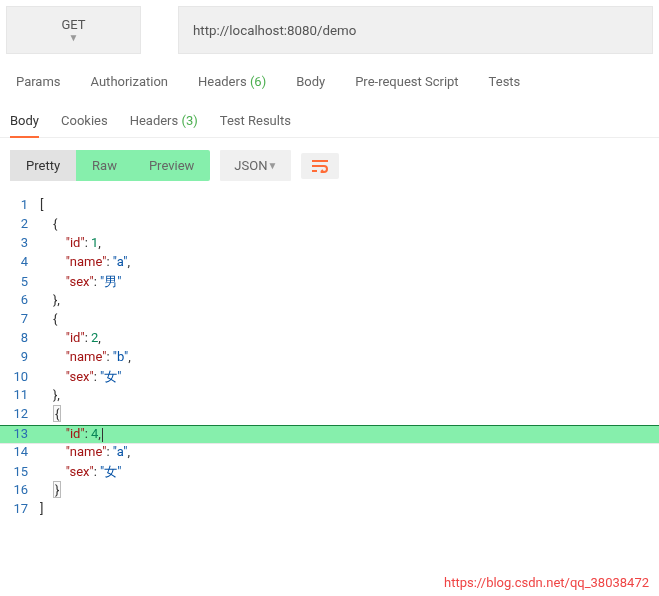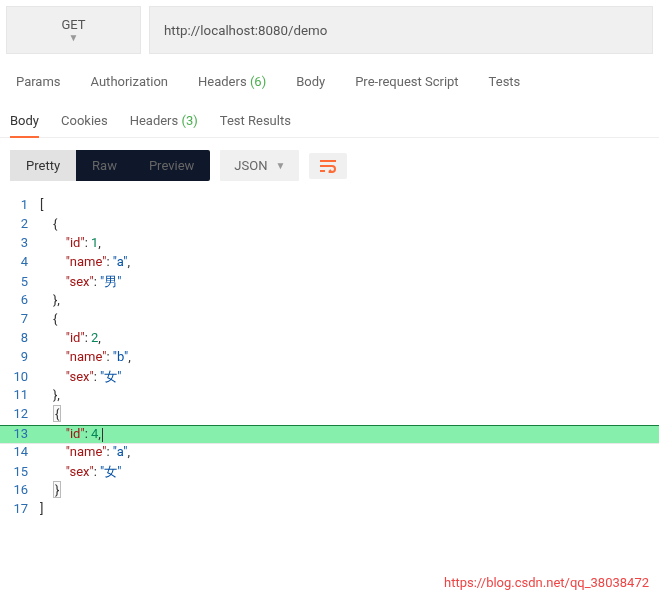--- a/index.html
+++ b/index.html
@@ -1,32 +1,32 @@
 <!DOCTYPE html>
 <html><head>
 <meta charset="utf-8">
 <style>
 * { margin: 0; padding: 0; box-sizing: border-box; font-family: -apple-system, BlinkMacSystemFont, "Segoe UI", Roboto, sans-serif; }
 body { background: #fff; font-size: 13px; color: #505050; width: 659px; }
 .topbar { display: flex; gap: 8px; padding: 6px; }
 .method-dropdown { display: flex; align-items: center; justify-content: space-between; background: #f0f0f0; border: 1px solid #e6e6e6; padding: 10px 14px; width: 135px; color: #555; cursor: pointer; flex-direction: column; }
 .method-dropdown .caret { color: #999; font-size: 10px; }
-.url-input { flex: 1; background: #f0f0f0; border: 1px solid #e6e6e6; padding: 10px 14px; color: #555; outline: none; }
+.url-input { flex: 1; background: #f0f0f0; border: 1px solid #e6e6e6; padding: 10px 14px; color: #555; outline: none; margin-left: 29px; }
 .req-tabs { display: flex; gap: 30px; padding: 14px 16px 10px; color: #666; }
 .req-tabs .tab { cursor: pointer; }
 .req-tabs .count-green { color: #4caf50; }
 .resp-tabs { display: flex; gap: 22px; padding: 8px 10px 0; border-bottom: 1px solid #eee; color: #666; }
 .resp-tabs .tab { padding: 6px 0 8px; cursor: pointer; }
 .resp-tabs .tab.active { color: #333; border-bottom: 2px solid #ff6c37; margin-bottom: -1px; }
 .resp-tabs .count-green { color: #4caf50; }
 .toolbar { display: flex; gap: 10px; padding: 12px 10px; align-items: center; }
-.toolbar .group { display: flex; background: #0f172a; border-radius: 2px; }
+.toolbar .group { display: flex; background: #86efac; border-radius: 2px; }
 .toolbar .btn { padding: 8px 16px; color: #666; cursor: pointer; }
 .toolbar .btn.active { background: #e2e2e2; color: #333; }
-.toolbar .fmt { display: flex; align-items: center; gap: 8px; background: #f0f0f0; padding: 8px 14px; color: #666; cursor: pointer; border-radius: 1px; }
+.toolbar .fmt { display: flex; align-items: center; background: #f0f0f0; padding: 8px 14px; color: #666; cursor: pointer; border-radius: 1px; }
 .toolbar .wrap-btn { background: #f0f0f0; padding: 6px 10px; color: #ff6c37; cursor: pointer; border-radius: 2px; display: flex; align-items: center; }
 .code { font-family: Consolas, Monaco, monospace; font-size: 13px; padding: 4px 0 10px; }
 .line { display: flex; min-height: 19px; align-items: baseline; position: relative; }
 .line.hl { background: #86efac; border-top: 1px solid #15803d; border-bottom: 1px solid #e8e8e8; }
 .gutter { width: 40px; text-align: right; color: #2a6db1; padding-right: 12px; user-select: none; }
 .src { white-space: pre; color: #333; }
 .src .key { color: #a31515; }
 .src .num { color: #098658; }
 .src .str { color: #0451a5; }
 .src .brace { color: #333; }

